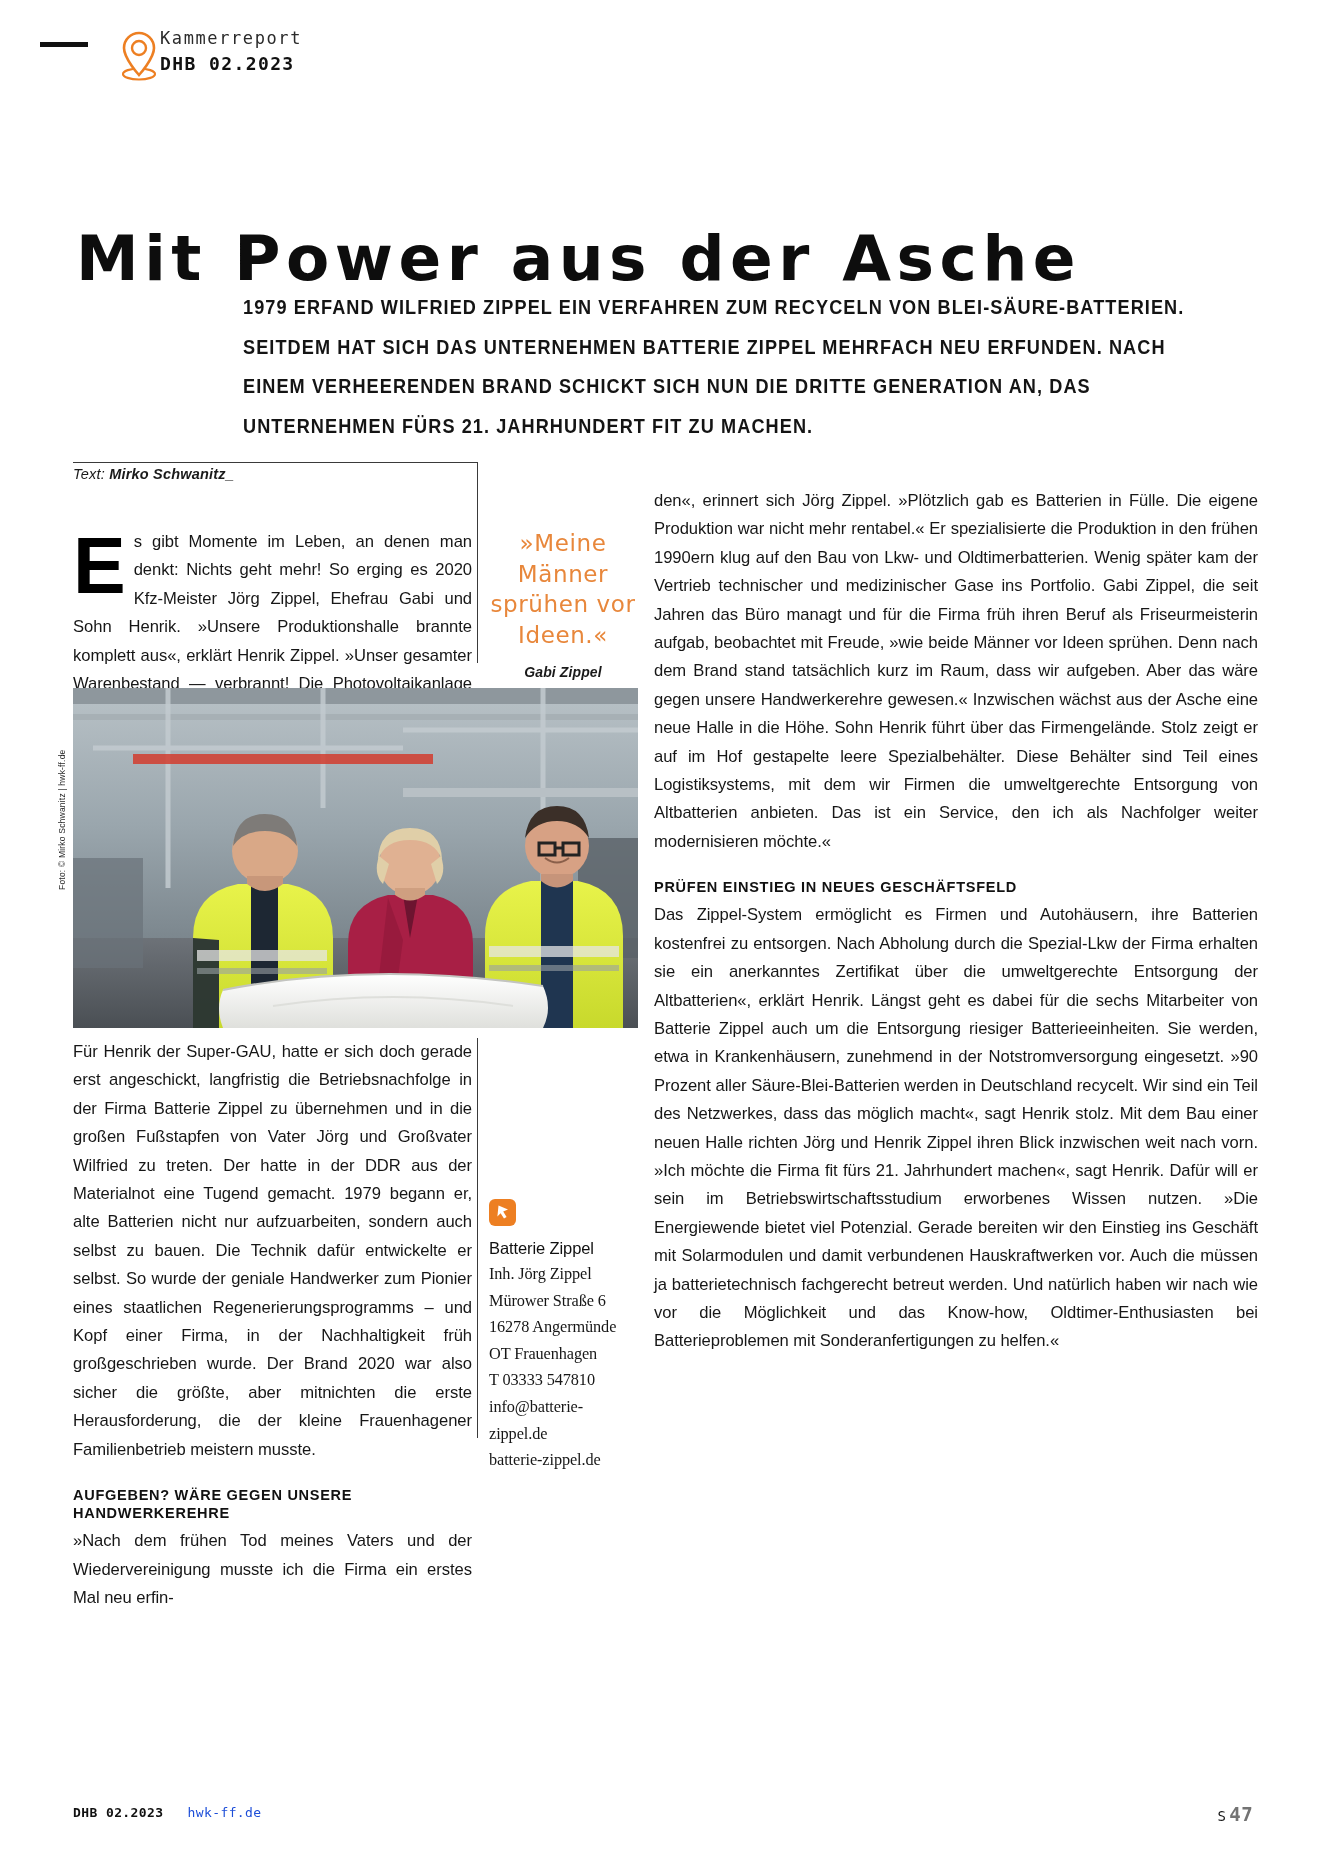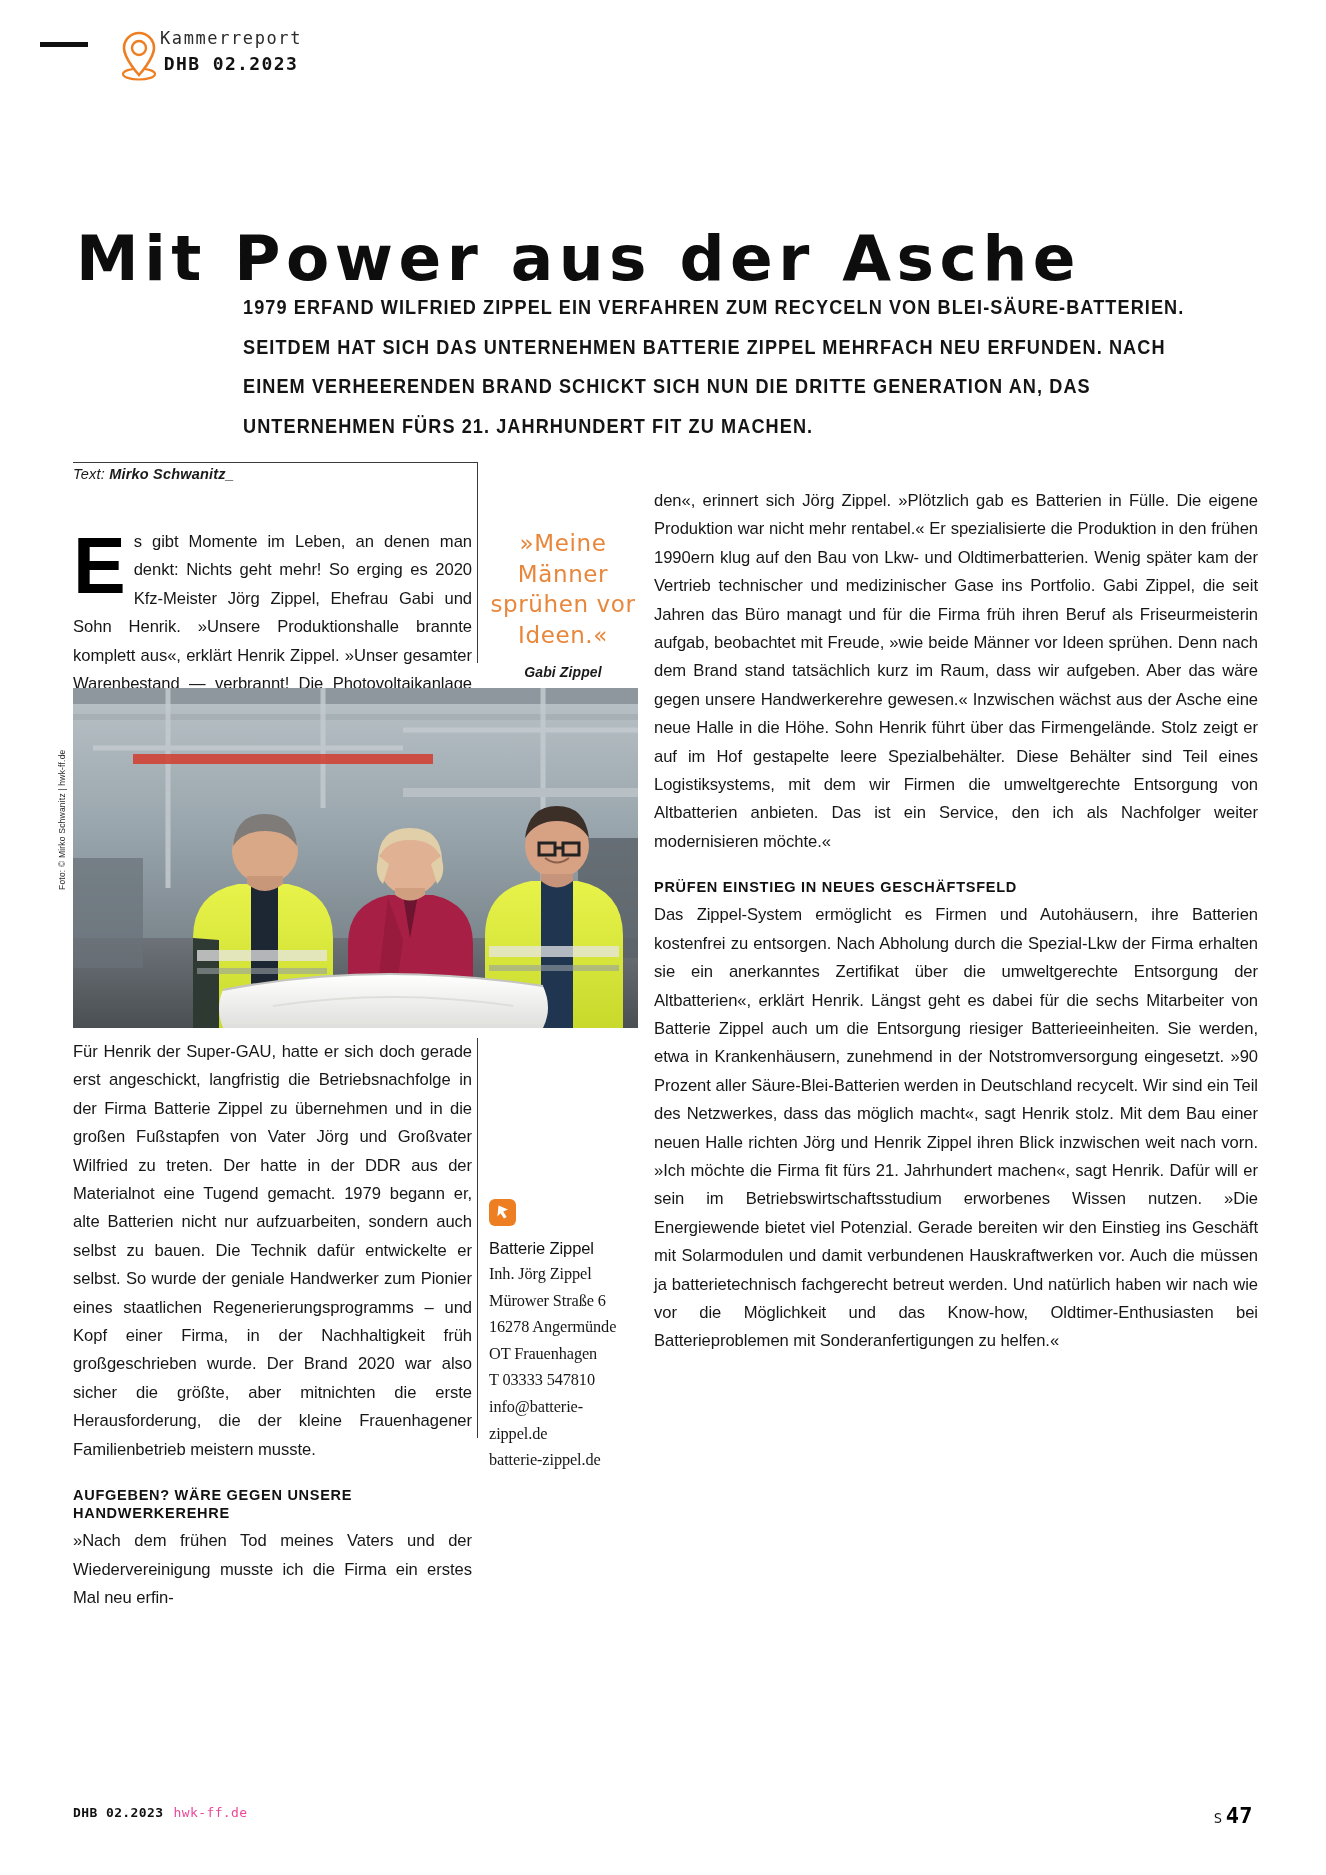--- a/index.html
+++ b/index.html
@@ -16,21 +16,20 @@
     overflow: hidden;
   }
 
   
   .page-header {
     position: absolute;
     top: 28px;
     left: 40px;
     width: 1246px;
     height: 60px;
-    text-align: center;
   }
   .header-rule {
     position: absolute;
     top: 14px;
     left: 0;
     width: 48px;
     height: 5px;
     background: #111111;
   }
   .pin-icon {
@@ -287,37 +286,37 @@
     font-size: 13px;
     font-weight: 700;
     letter-spacing: 0.4px;
     color: #111111;
   }
   .footer-site {
     font-family: "DejaVu Sans Mono", monospace;
     font-size: 13px;
     font-weight: 400;
     letter-spacing: 0.4px;
-    color: #ec4899;
-    margin-left: 10px;
+    color: #1d4ed8;
+    margin-left: 24px;
   }
   .footer-right {
     position: absolute;
     right: 0; top: -2px;
     font-family: "DejaVu Sans Mono", monospace;
     letter-spacing: 0.4px;
   }
   .footer-s {
     font-size: 14px;
     color: #111111;
     font-weight: 400;
   }
   .footer-page {
-    font-size: 22px;
-    color: #000000;
+    font-size: 19px;
+    color: #737373;
     font-weight: 700;
     margin-left: 3px;
   }
 </style>
 </head>
 <body>
 
 <div class="page-header">
   <div class="header-rule"></div>
   <svg class="pin-icon" viewBox="0 0 42 52">

